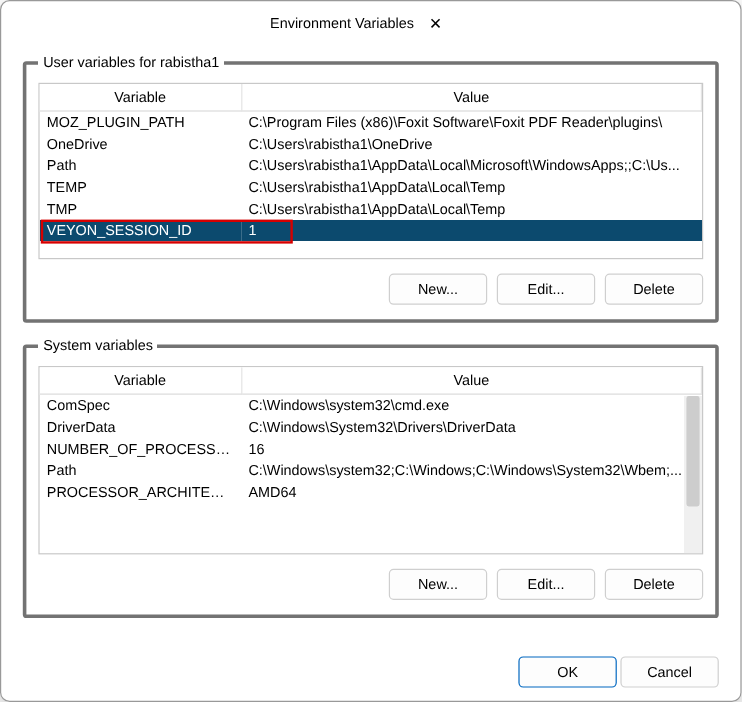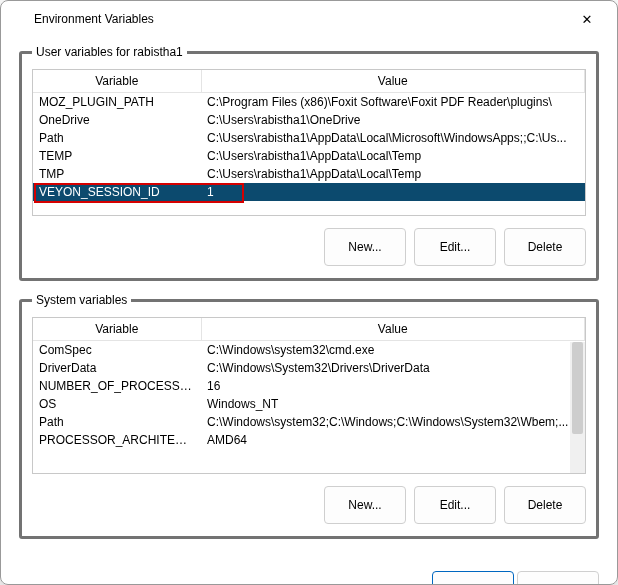--- a/index.html
+++ b/index.html
@@ -10,24 +10,23 @@
       width: 618px;
       height: 585px;
       overflow: hidden;
       border: 1px solid #999;
       border-radius: 8px;
       box-shadow: 0 6px 20px rgba(0,0,0,0.25);
     }
     .titlebar {
       display: flex;
       align-items: center;
-      justify-content: space-between;
+      justify-content: center;
       padding: 8px 12px 8px 0;
       height: 36px;
-      margin-left: 33px;
     }
     .titlebar .title { font-size: 12px; }
     .titlebar .close {
       width: 36px; height: 28px;
       display: flex; align-items:center; justify-content:center;
       cursor: pointer;
       font-size: 13px;
     }
     .content { padding: 8px 18px 14px 18px; }
     fieldset {
@@ -74,21 +73,21 @@
       pointer-events: none;
     }
     .btn-row {
       display: flex;
       justify-content: flex-end;
       gap: 8px;
       margin-top: 12px;
     }
     button.win {
       min-width: 82px;
-      height: 38px;
+      height: 26px;
       border: 1px solid #cfcfcf;
       background: #fdfdfd;
       border-radius: 4px;
       font-size: 12px;
       padding: 0 0;
       cursor: pointer;
     }
     button.win.primary {
       border: 1.5px solid #0067c0;
     }
@@ -192,24 +191,20 @@
             </tr>
             <tr>
               <td>DriverData</td>
               <td>C:\Windows\System32\Drivers\DriverData</td>
             </tr>
             <tr>
               <td>NUMBER_OF_PROCESSORS</td>
               <td>16</td>
             </tr>
             <tr>
-              <td>OS</td>
-              <td>Windows_NT</td>
-            </tr>
-            <tr>
               <td>Path</td>
               <td>C:\Windows\system32;C:\Windows;C:\Windows\System32\Wbem;...</td>
             </tr>
             <tr>
               <td>PROCESSOR_ARCHITECTURE</td>
               <td>AMD64</td>
             </tr>
           </tbody>
       </table>
       <div class="scrollbar-fake">

